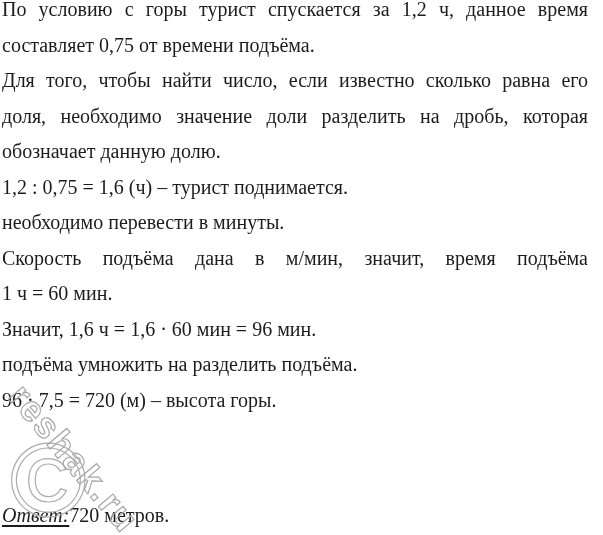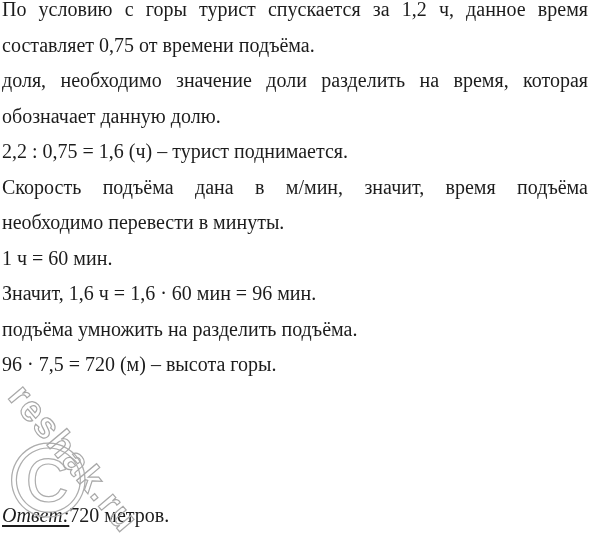--- a/index.html
+++ b/index.html
@@ -79,25 +79,26 @@
   }
 </style>
 </head>
 <body>
 
 <div class="page">
 
   <div class="text-block">
     <div class="line j">По условию с горы турист спускается за 1,2 ч, данное время</div>
     <div class="line">составляет 0,75 от времени подъёма.</div>
-    <div class="line j">доля, необходимо значение доли разделить на время, которая</div>
+    <div class="line j">Для того, чтобы найти число, если известно сколько равна его</div>
+    <div class="line j">доля, необходимо значение доли разделить на дробь, которая</div>
     <div class="line">обозначает данную долю.</div>
-    <div class="line">2,2 : 0,75 = 1,6 (ч) – турист поднимается.</div>
+    <div class="line">1,2 : 0,75 = 1,6 (ч) – турист поднимается.</div>
+    <div class="line">необходимо перевести в минуты.</div>
     <div class="line j">Скорость подъёма дана в м/мин, значит, время подъёма</div>
-    <div class="line">необходимо перевести в минуты.</div>
     <div class="line">1 ч = 60 мин.</div>
     <div class="line">Значит, 1,6 ч = 1,6 · 60 мин = 96 мин.</div>
     <div class="line">подъёма умножить на разделить подъёма.</div>
     <div class="line">96 · 7,5 = 720 (м) – высота горы.</div>
   </div>
 
   <div class="answer-line">
     <span class="answer-label">Ответ:</span><span class="answer-value">720 метров.</span>
   </div>
 

